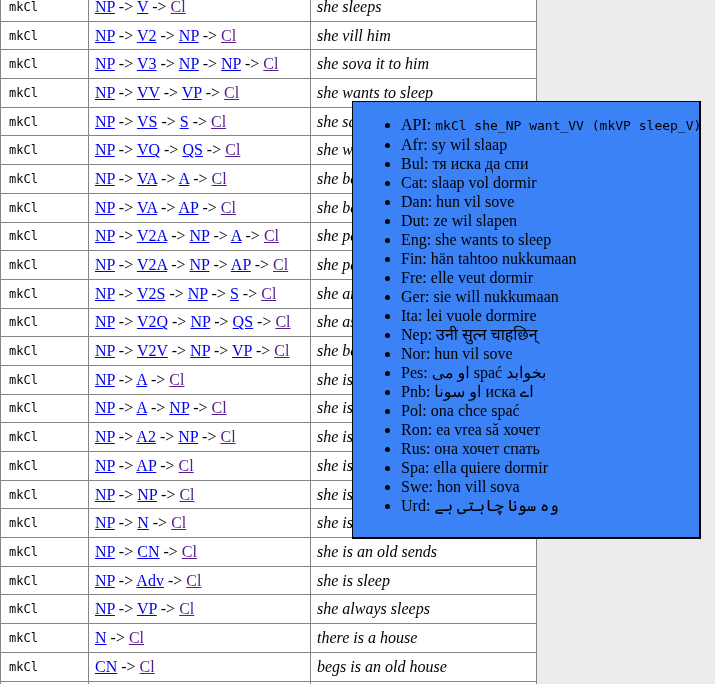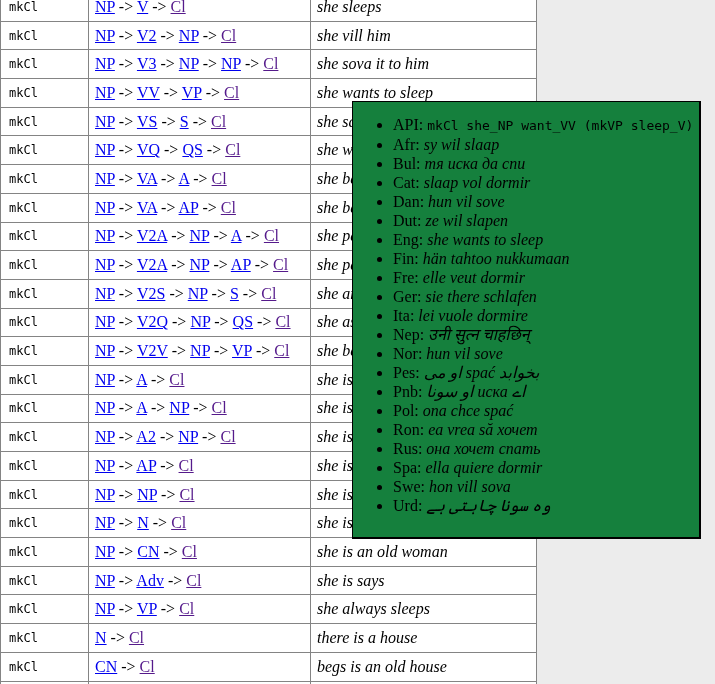--- a/index.html
+++ b/index.html
@@ -50,41 +50,41 @@
     text-decoration: underline;
     cursor: pointer;
   }
   a.lnk.visited { color: #551a8b; }
 
   .popup {
     position: absolute;
     left: 352px; top: 101px;
     width: 349px; height: 438px;
     box-sizing: border-box;
-    background: #15803d;
+    background: #3b82f6;
     border: 1px solid #000000;
     border-right-width: 2px;
     border-bottom-width: 2px;
-    padding: 13px 4px 6px 4px;
+    padding: 13px 4px 6px 12px;
     overflow: hidden;
   }
   .popup ul {
     margin: 0;
     padding: 0 0 0 36px;
     list-style: disc;
     color: #000;
   }
   .popup li {
     font-size: 16px;
     line-height: 19px;
     min-height: 19px;
     white-space: nowrap;
   }
   .popup .lang { font-style: normal; }
-  .popup .val  { font-style: italic; }
+  .popup .val  { }
   .popup .val.code {
     font-style: normal;
     font-family: "DejaVu Sans Mono", "Liberation Mono", monospace;
     font-size: 13px;
   }
 </style>
 </head>
 <body>
 
 <div class="stage">
@@ -200,27 +200,27 @@
 
   <tr>
     <td class="c1">mkCl</td>
     <td class="c2"><a class="lnk">NP</a> -&gt; <a class="lnk">N</a> -&gt; <a class="lnk visited">Cl</a></td>
     <td class="c3">she is a</td>
   </tr>
 
   <tr>
     <td class="c1">mkCl</td>
     <td class="c2"><a class="lnk">NP</a> -&gt; <a class="lnk">CN</a> -&gt; <a class="lnk visited">Cl</a></td>
-    <td class="c3">she is an old woman</td>
+    <td class="c3">she is an old sends</td>
   </tr>
 
   <tr>
     <td class="c1">mkCl</td>
     <td class="c2"><a class="lnk">NP</a> -&gt; <a class="lnk">Adv</a> -&gt; <a class="lnk visited">Cl</a></td>
-    <td class="c3">she is says</td>
+    <td class="c3">she is sleep</td>
   </tr>
 
   <tr>
     <td class="c1">mkCl</td>
     <td class="c2"><a class="lnk">NP</a> -&gt; <a class="lnk">VP</a> -&gt; <a class="lnk visited">Cl</a></td>
     <td class="c3">she always sleeps</td>
   </tr>
 
   <tr>
     <td class="c1">mkCl</td>
@@ -254,21 +254,21 @@
   <li><span class="lang">Dan: </span><span class="val">hun vil sove</span></li>
 
   <li><span class="lang">Dut: </span><span class="val">ze wil slapen</span></li>
 
   <li><span class="lang">Eng: </span><span class="val">she wants to sleep</span></li>
 
   <li><span class="lang">Fin: </span><span class="val">hän tahtoo nukkumaan</span></li>
 
   <li><span class="lang">Fre: </span><span class="val">elle veut dormir</span></li>
 
-  <li><span class="lang">Ger: </span><span class="val">sie there schlafen</span></li>
+  <li><span class="lang">Ger: </span><span class="val">sie will nukkumaan</span></li>
 
   <li><span class="lang">Ita: </span><span class="val">lei vuole dormire</span></li>
 
   <li><span class="lang">Nep: </span><span class="val">उनी सुत्न चाहछिन्</span></li>
 
   <li><span class="lang">Nor: </span><span class="val">hun vil sove</span></li>
 
   <li><span class="lang">Pes: </span><span class="val">او می spać بخوابد</span></li>
 
   <li><span class="lang">Pnb: </span><span class="val">او سونا иска اے</span></li>

